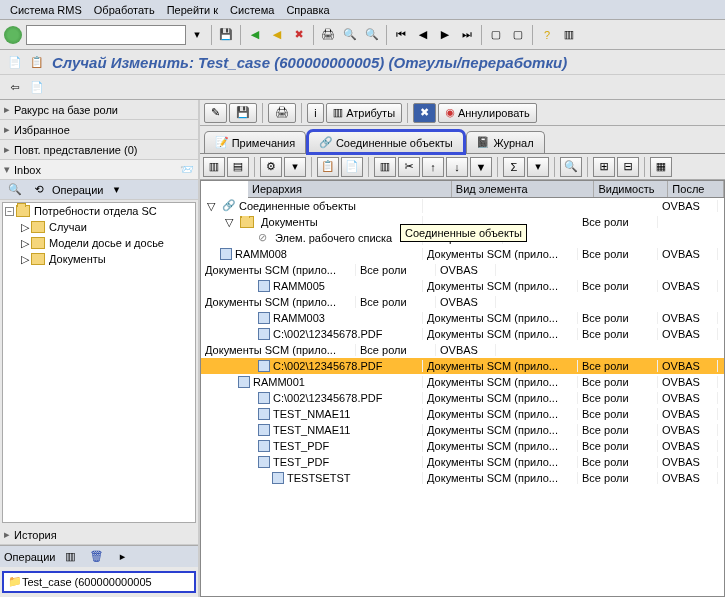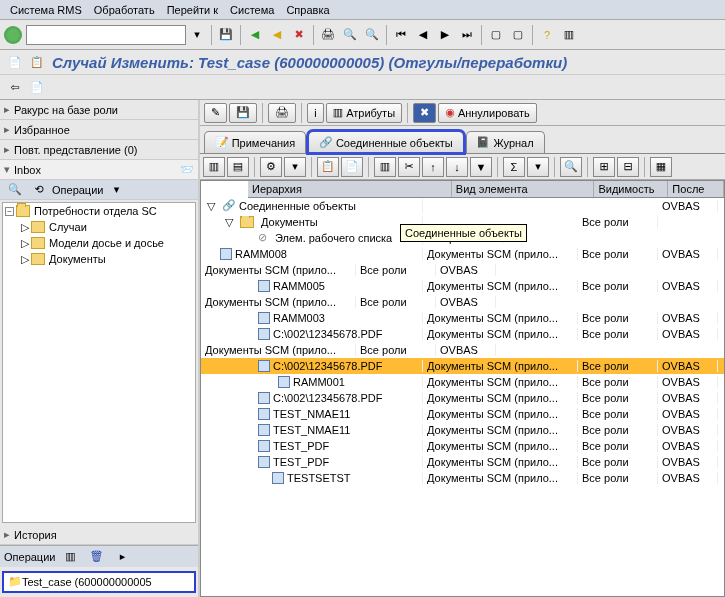--- a/index.html
+++ b/index.html
@@ -336,21 +336,21 @@
             <div class="gc c1" style="padding-left:42px">
               <span style="width:12px;display:inline-block"></span>
               <span class="docicon"></span>
               <span>C:\002\12345678.PDF</span>
             </div>
             <div class="gc c2">Документы SCM (прило...</div>
             <div class="gc c3">Все роли</div>
             <div class="gc c4">OVBAS</div>
           </div>
           <div class="grow">
-            <div class="gc c1" style="padding-left:62px">
+            <div class="gc c1" style="padding-left:22px">
               <span style="width:12px;display:inline-block"></span>
               <span class="docicon"></span>
               <span>RAMM001</span>
             </div>
             <div class="gc c2">Документы SCM (прило...</div>
             <div class="gc c3">Все роли</div>
             <div class="gc c4">OVBAS</div>
           </div>
           <div class="grow">
             <div class="gc c1" style="padding-left:42px">

